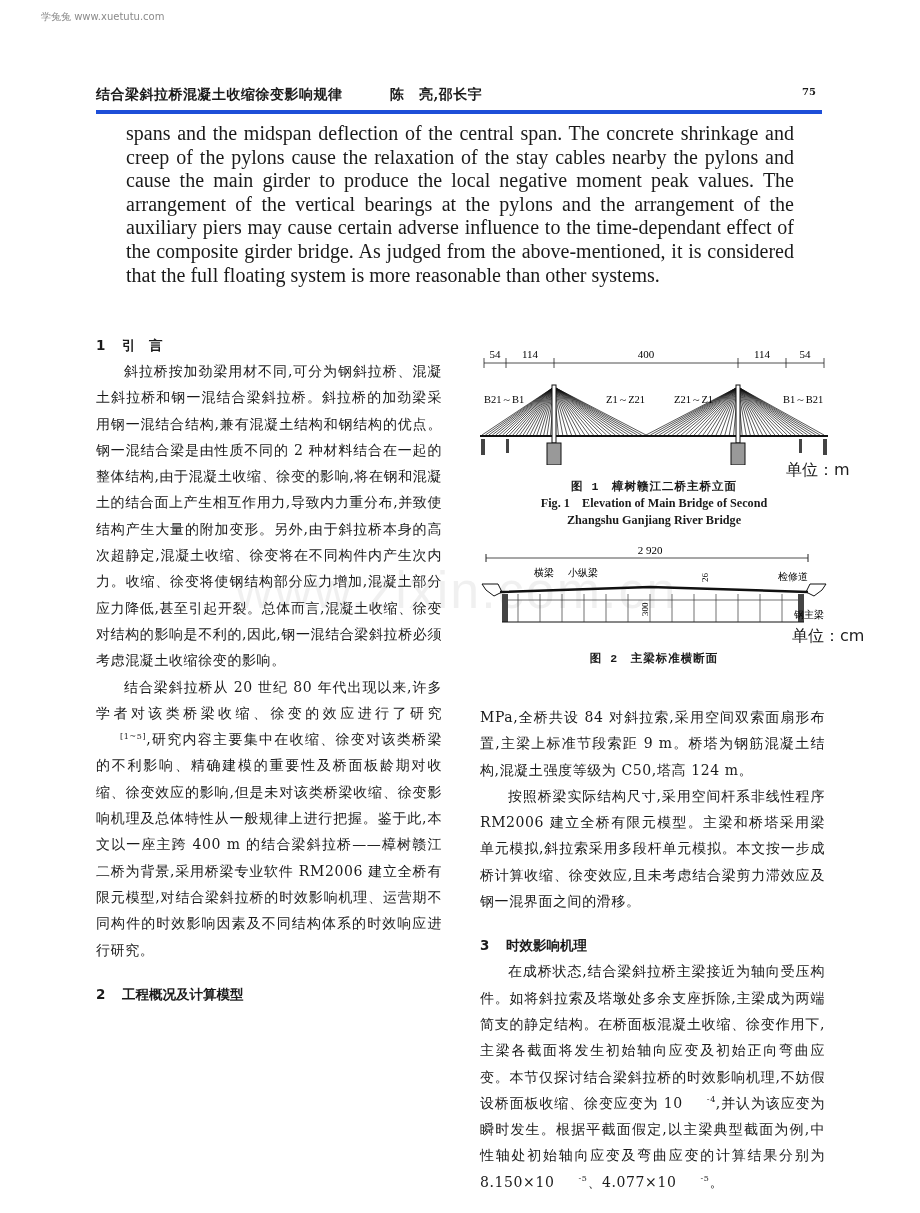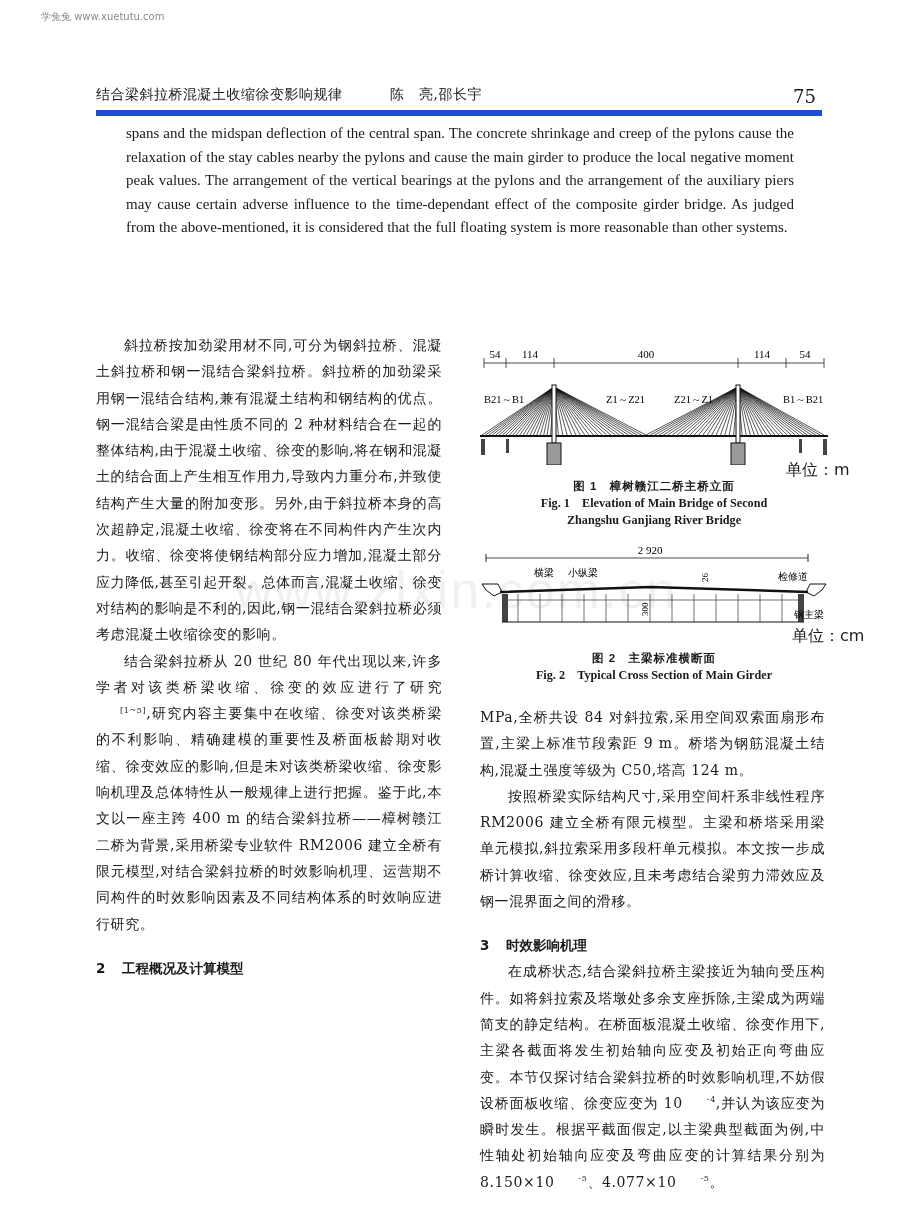--- a/index.html
+++ b/index.html
@@ -1,46 +1,46 @@
 <!DOCTYPE html>
 <html><head>
 <meta charset="utf-8">
 <style>
   html, body { margin: 0; padding: 0; background: #fff; }
   body { width: 920px; height: 1213px; position: relative; overflow: hidden;
          font-family: "DejaVu Serif", "Liberation Serif", serif; color: #1a1a1a; }
   .site-wm { position: absolute; left: 12px; top: 10px; font-size: 10px; color: #8a8a8a;
              font-family: "DejaVu Sans", sans-serif; margin-left: 29px; }
   .running-head { position: absolute; left: 96px; top: 84px; width: 726px; height: 26px;
-                  border-bottom: 6px solid #1d4ed8; font-size: 14px; }
+                  border-bottom: 4px solid #1d4ed8; font-size: 14px; font-weight: bold; }
   .running-head .t { position: absolute; left: 0; top: 2px; letter-spacing: 0.5px; }
   .running-head .a { position: absolute; left: 266px; top: 2px; letter-spacing: 0.5px; padding-left: 28px; }
-  .running-head .p { position: absolute; right: 6px; top: 2px; font-size: 18px; }
+  .running-head .p { position: absolute; right: 6px; top: 2px; font-size: 10px; }
   .abstract { position: absolute; left: 126px; top: 122px; width: 668px;
-              font-family: "Liberation Serif", serif; font-size: 15px; line-height: 23.6px;
+              font-family: "Liberation Serif", serif; font-size: 20px; line-height: 23.6px;
               text-align: justify; }
   .abstract p { margin: 0; }
   .abstract .kw { text-indent: 28px; margin-top: 2px; }
   .abstract b { font-weight: bold; }
   .col { position: absolute; font-size: 14px; line-height: 26.3px; text-align: justify; }
   .col-left { left: 96px; top: 332px; width: 346px; }
   .col-right { left: 480px; top: 704px; width: 345px; }
   .col p { margin: 0; text-indent: 28px; letter-spacing: 0.6px; }
   .sec { font-weight: bold; font-family: "DejaVu Sans", sans-serif; font-size: 13.5px;
          margin: 0; height: 26px; }
   .sec .n { display: inline-block; width: 26px; }
   .gap { height: 18px; }
   sup { font-size: 8px; line-height: 0; margin-left: 24px; }
   .fig { position: absolute; left: 478px; width: 352px; }
   .fig1 { top: 345px; height: 120px; }
   .fig2 { top: 540px; height: 100px; }
   .unit { position: absolute; font-size: 16px; font-family: "DejaVu Sans", sans-serif; }
   .cap { position: absolute; left: 478px; width: 352px; text-align: center;
          font-family: "Liberation Serif", serif; font-weight: bold; font-size: 12.2px; line-height: 17px; }
-  .cap .zh { font-family: Liberation Sans, sans-serif; font-size: 11.5px; letter-spacing: 1px; }
+  .cap .zh { font-family: Liberation Mono, monospace; font-size: 11.5px; letter-spacing: 1px; }
   .wm { position: absolute; left: 235px; top: 560px; font-size: 52px; color: rgba(0,0,0,0.06);
         font-family: "Liberation Sans", sans-serif; letter-spacing: 2px; pointer-events: none; }
   svg text { font-family: "Liberation Serif", serif; }
 </style>
 </head>
 <body>
 
 <div class="site-wm">学兔兔 www.xuetutu.com</div>
 
 <div class="running-head">
@@ -49,20 +49,23 @@
   <span class="p">75</span>
 </div>
 
 <div class="abstract">
   <p>spans and the midspan deflection of the central span. The concrete shrinkage and creep of the pylons cause the relaxation of the stay cables nearby the pylons and cause the main girder to produce the local negative moment peak values. The arrangement of the vertical bearings at the pylons and the arrangement of the auxiliary piers may cause certain adverse influence to the time-dependant effect of the composite girder bridge. As judged from the above-mentioned, it is considered that the full floating system is more reasonable than other systems.</p>
 </div>
 
 <div class="wm">www.zlxin.com.cn</div>
 
 <div class="col col-left">
+  <div class="sec">
+    <span class="n">1</span><span>引　言</span>
+  </div>
   <p>斜拉桥按加劲梁用材不同,可分为钢斜拉桥、混凝土斜拉桥和钢一混结合梁斜拉桥。斜拉桥的加劲梁采用钢一混结合结构,兼有混凝土结构和钢结构的优点。钢一混结合梁是由性质不同的 2 种材料结合在一起的整体结构,由于混凝土收缩、徐变的影响,将在钢和混凝土的结合面上产生相互作用力,导致内力重分布,并致使结构产生大量的附加变形。另外,由于斜拉桥本身的高次超静定,混凝土收缩、徐变将在不同构件内产生次内力。收缩、徐变将使钢结构部分应力增加,混凝土部分应力降低,甚至引起开裂。总体而言,混凝土收缩、徐变对结构的影响是不利的,因此,钢一混结合梁斜拉桥必须考虑混凝土收缩徐变的影响。</p>
   <p><span>结合梁斜拉桥从 20 世纪 80 年代出现以来,许多学者对该类桥梁收缩、徐变的效应进行了研究</span><sup>[1~5]</sup><span>,研究内容主要集中在收缩、徐变对该类桥梁的不利影响、精确建模的重要性及桥面板龄期对收缩、徐变效应的影响,但是未对该类桥梁收缩、徐变影响机理及总体特性从一般规律上进行把握。鉴于此,本文以一座主跨 400 m 的结合梁斜拉桥——樟树赣江二桥为背景,采用桥梁专业软件 RM2006 建立全桥有限元模型,对结合梁斜拉桥的时效影响机理、运营期不同构件的时效影响因素及不同结构体系的时效响应进行研究。</span></p>
   <div class="gap"></div>
   <div class="sec">
     <span class="n">2</span><span>工程概况及计算模型</span>
   </div>
 </div>
 
 <svg class="fig fig1" viewBox="0 0 352 120" width="352" height="120">
   <g stroke="#222" stroke-width="0.8" fill="none">
@@ -220,21 +223,20 @@
   <text id="f2l0" x="56" y="36" font-size="10">横梁</text>
   <text id="f2l1" x="90" y="36" font-size="10">小纵梁</text>
   <text id="f2l2" x="300" y="40" font-size="10">检修道</text>
   <text id="f2l3" x="316" y="78" font-size="10">钢主梁</text>
   <text id="f2d26" x="0" y="0" font-size="9" transform="translate(230,42) rotate(-90)">26</text>
   <text id="f2d300" x="0" y="0" font-size="9" transform="translate(170,76) rotate(-90)">300</text>
 </svg>
 <div class="unit" style="left:792px;top:626px">单位：cm</div>
 <div class="cap" style="top:650px">
   <div class="zh">图 2　主梁标准横断面</div>
-  <div>Fig. 2　Typical Cross Section of Main Girder</div>
 </div>
 
 <div class="col col-right">
   <p style="text-indent:0">MPa,全桥共设 84 对斜拉索,采用空间双索面扇形布置,主梁上标准节段索距 9 m。桥塔为钢筋混凝土结构,混凝土强度等级为 C50,塔高 124 m。</p>
   <p>按照桥梁实际结构尺寸,采用空间杆系非线性程序 RM2006 建立全桥有限元模型。主梁和桥塔采用梁单元模拟,斜拉索采用多段杆单元模拟。本文按一步成桥计算收缩、徐变效应,且未考虑结合梁剪力滞效应及钢一混界面之间的滑移。</p>
   <div class="gap"></div>
   <div class="sec">
     <span class="n">3</span><span>时效影响机理</span>
   </div>
   <p><span>在成桥状态,结合梁斜拉桥主梁接近为轴向受压构件。如将斜拉索及塔墩处多余支座拆除,主梁成为两端简支的静定结构。在桥面板混凝土收缩、徐变作用下,主梁各截面将发生初始轴向应变及初始正向弯曲应变。本节仅探讨结合梁斜拉桥的时效影响机理,不妨假设桥面板收缩、徐变应变为 10</span><sup>-4</sup><span>,并认为该应变为瞬时发生。根据平截面假定,以主梁典型截面为例,中性轴处初始轴向应变及弯曲应变的计算结果分别为 8.150×10</span><sup>-5</sup><span>、4.077×10</span><sup>-5</sup><span>。</span></p>

